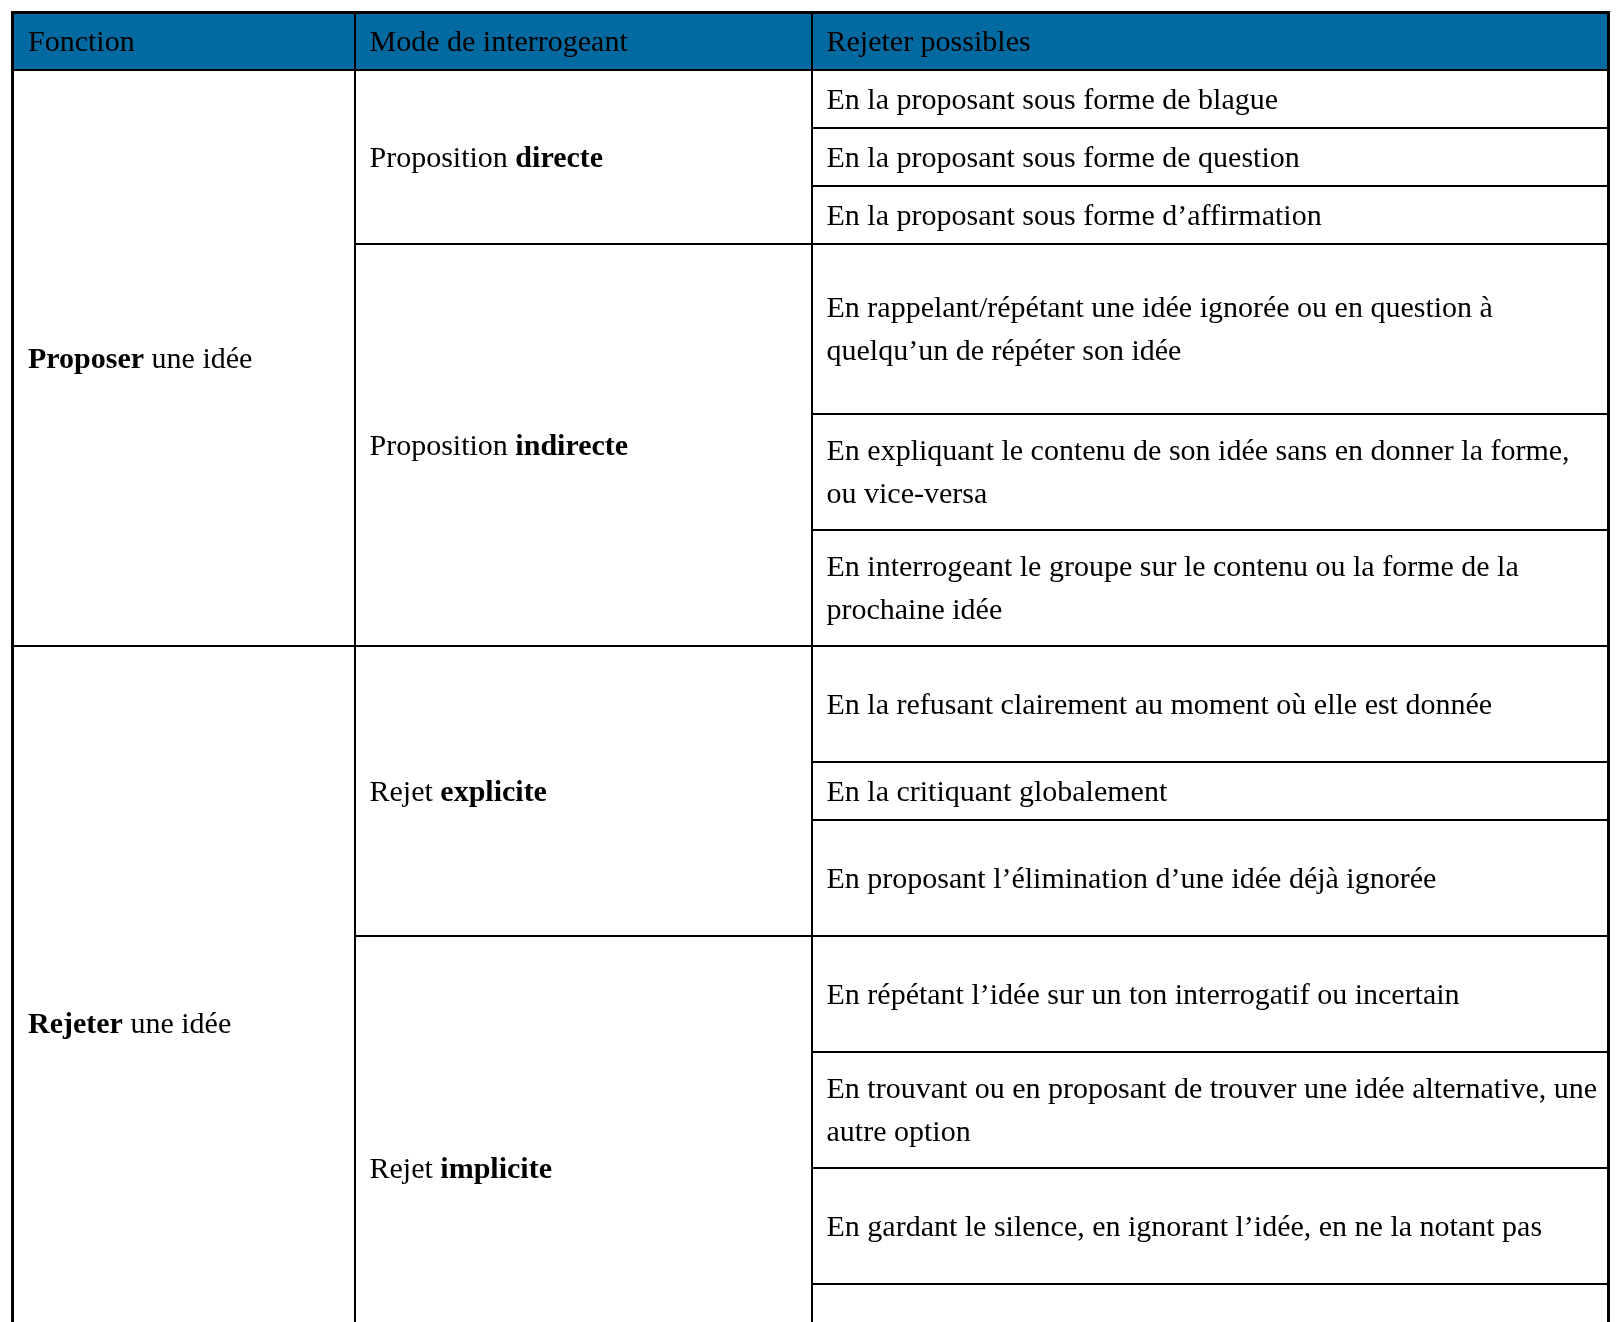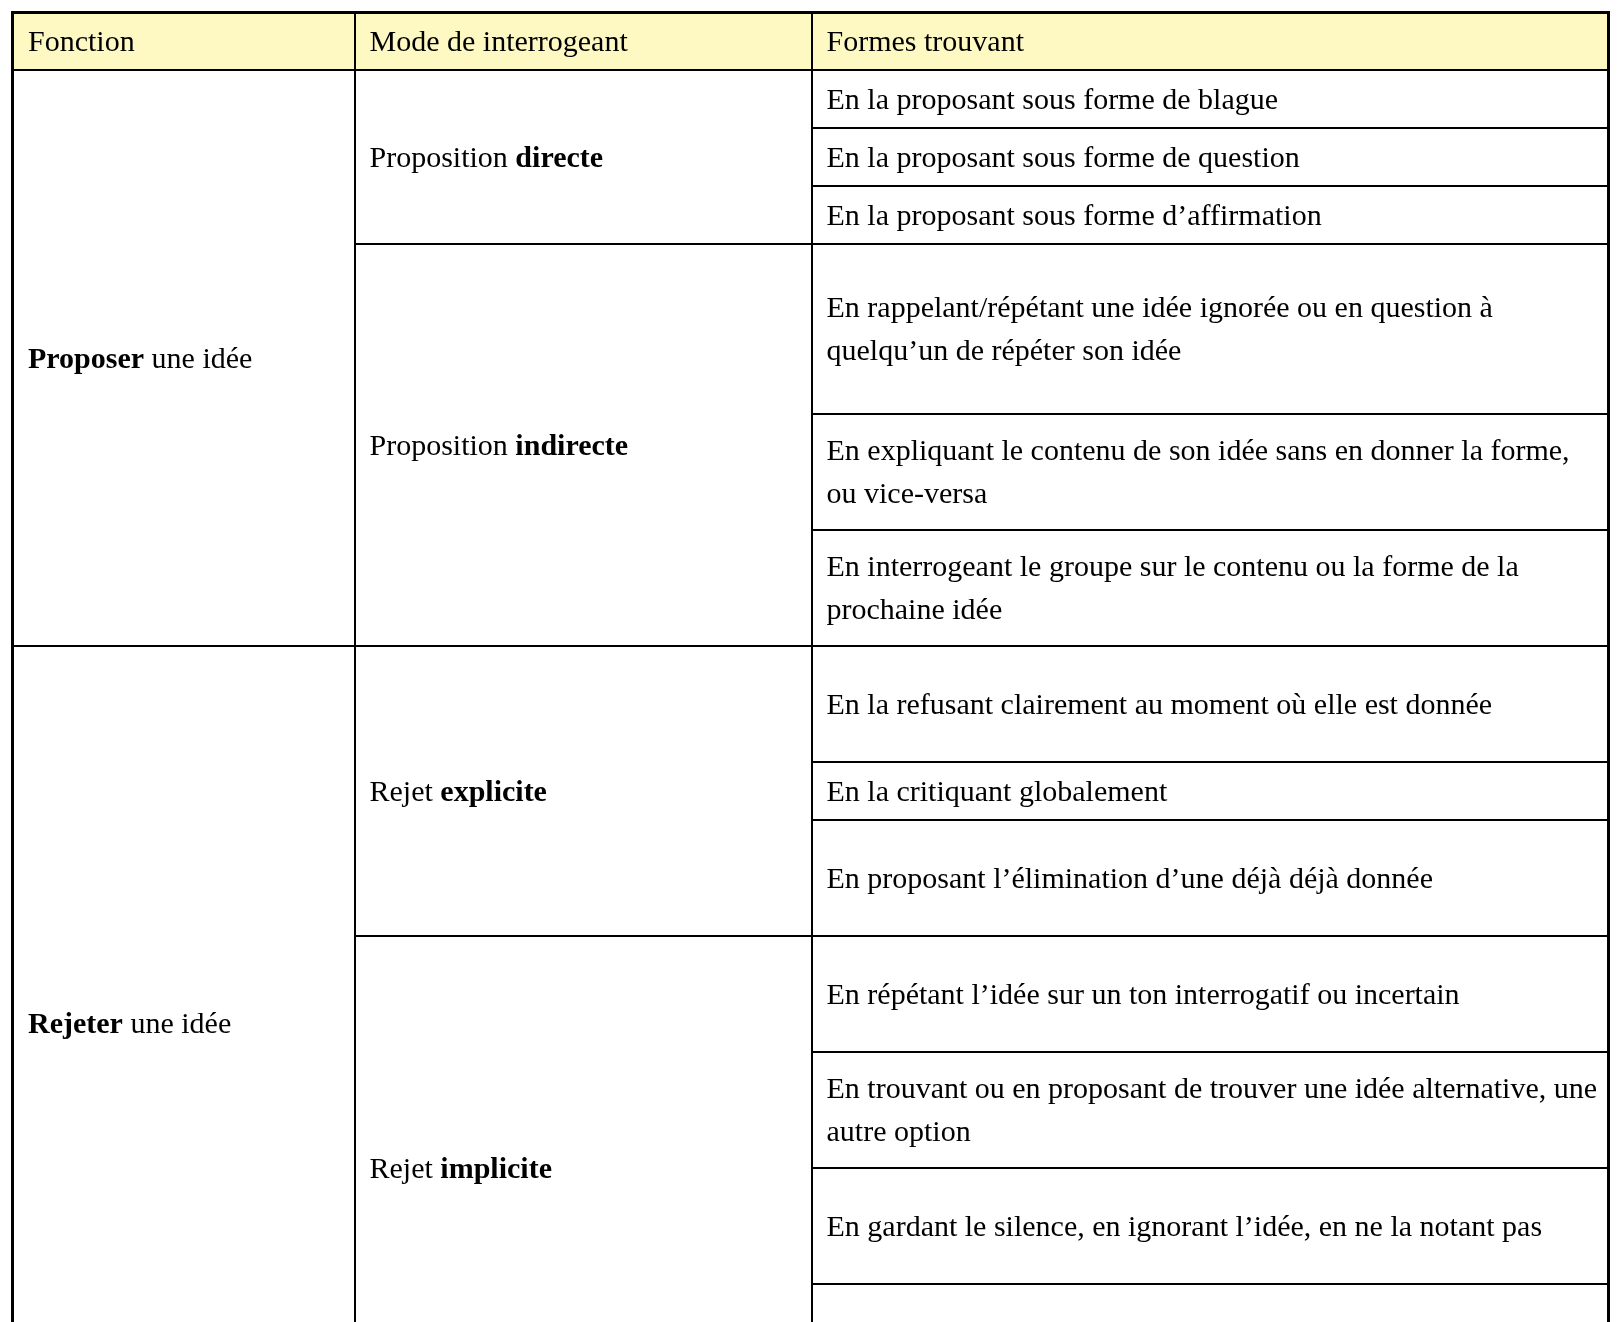--- a/index.html
+++ b/index.html
@@ -34,21 +34,21 @@
     border: 2px solid #000000;
     vertical-align: middle;
     text-align: left;
     font-weight: normal;
     padding: 0 0 0 14px;
     font-size: 30px;
     line-height: 1.42;
   }
   
   thead th {
-    background: #fef9c3;
+    background: #0369a1;
     height: 55px;
     padding-top: 2px;
     padding-bottom: 2px;
     font-size: 30px;
     margin-left: 38px;
   }
   
   col.c1 { width: 342px; }
   col.c2 { width: 457px; }
   col.c3 { width: 797px; }
@@ -83,21 +83,21 @@
   <table class="fn-table">
     <colgroup>
       <col class="c1">
         <col class="c2">
         <col class="c3">
     </colgroup>
     <thead>
       <tr>
         <th>Fonction</th>
         <th>Mode de interrogeant</th>
-        <th>Formes trouvant</th>
+        <th>Rejeter possibles</th>
       </tr>
     </thead>
     <tbody>
 
       <tr>
         <td class="fonction-cell" rowspan="6"><b>Proposer</b><span> une idée</span></td>
         <td class="mode-cell" rowspan="3"><span>Proposition </span><b>directe</b></td>
         <td class="forme-cell r1">En la proposant sous forme de blague</td>
       </tr>
       <tr>
@@ -120,21 +120,21 @@
 
       <tr>
         <td class="fonction-cell" rowspan="7"><b>Rejeter</b><span> une idée</span></td>
         <td class="mode-cell" rowspan="3"><span>Rejet </span><b>explicite</b></td>
         <td class="forme-cell rt2">En la refusant clairement au moment où elle est donnée</td>
       </tr>
       <tr>
         <td class="forme-cell r1">En la critiquant globalement</td>
       </tr>
       <tr>
-        <td class="forme-cell rt2">En proposant l’élimination d’une déjà déjà donnée</td>
+        <td class="forme-cell rt2">En proposant l’élimination d’une idée déjà ignorée</td>
       </tr>
 
       <tr>
         <td class="mode-cell" rowspan="4"><span>Rejet </span><b>implicite</b></td>
         <td class="forme-cell rt2">En répétant l’idée sur un ton interrogatif ou incertain</td>
       </tr>
       <tr>
         <td class="forme-cell rt2">En trouvant ou en proposant de trouver une idée alternative, une autre option</td>
       </tr>
       <tr>

